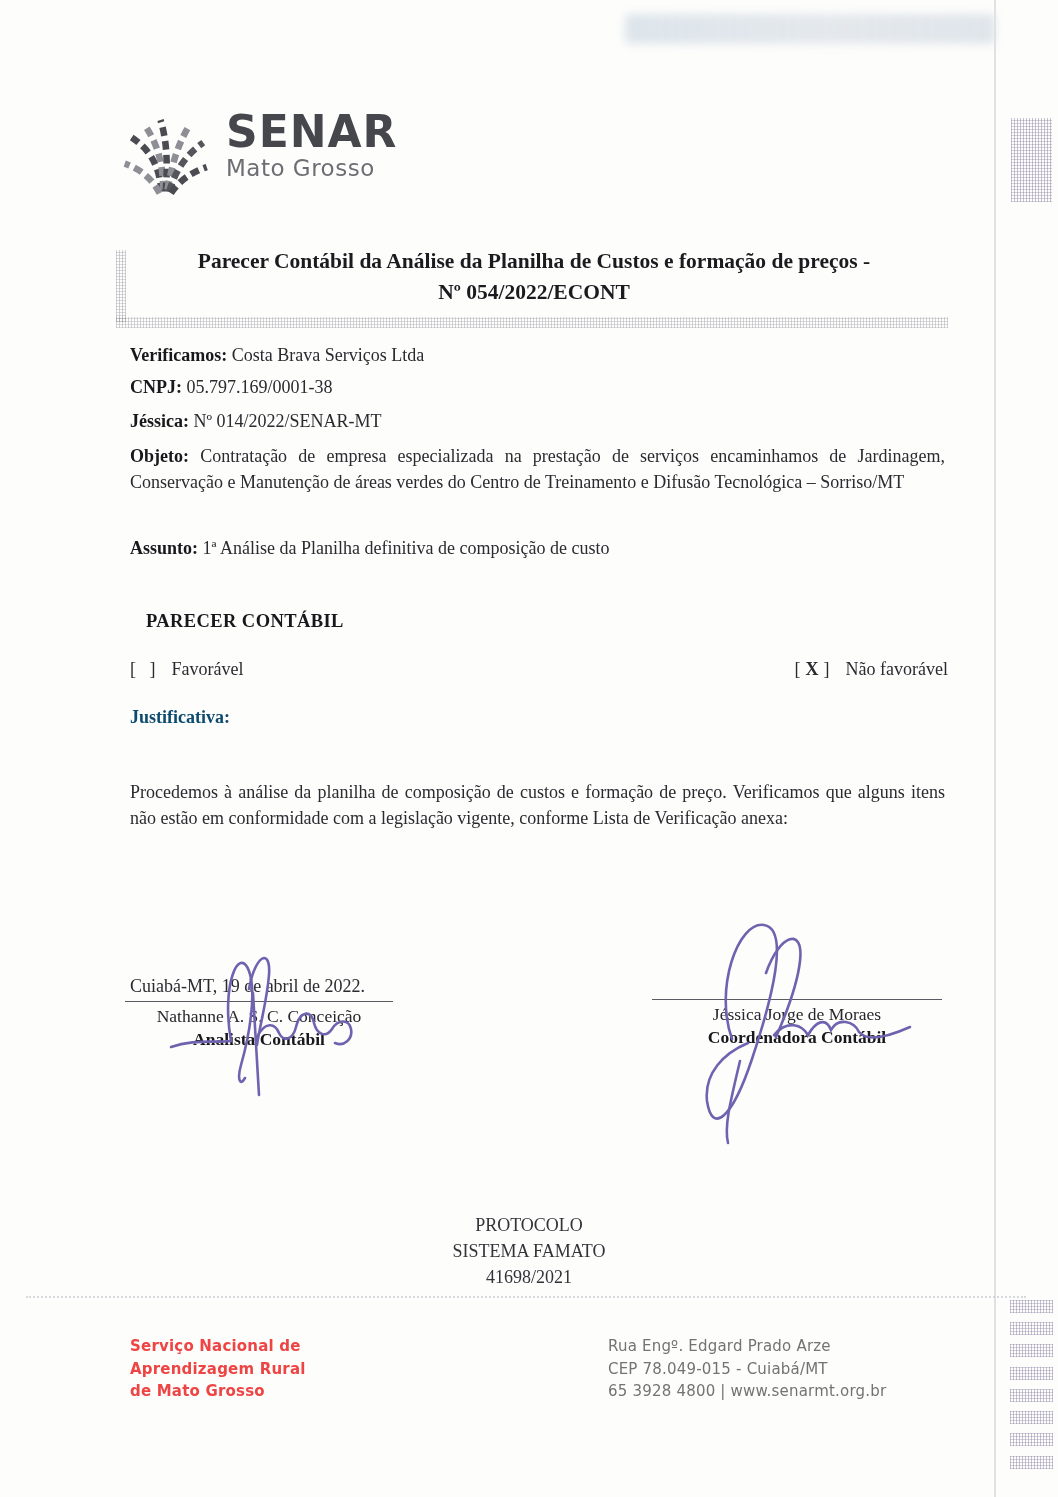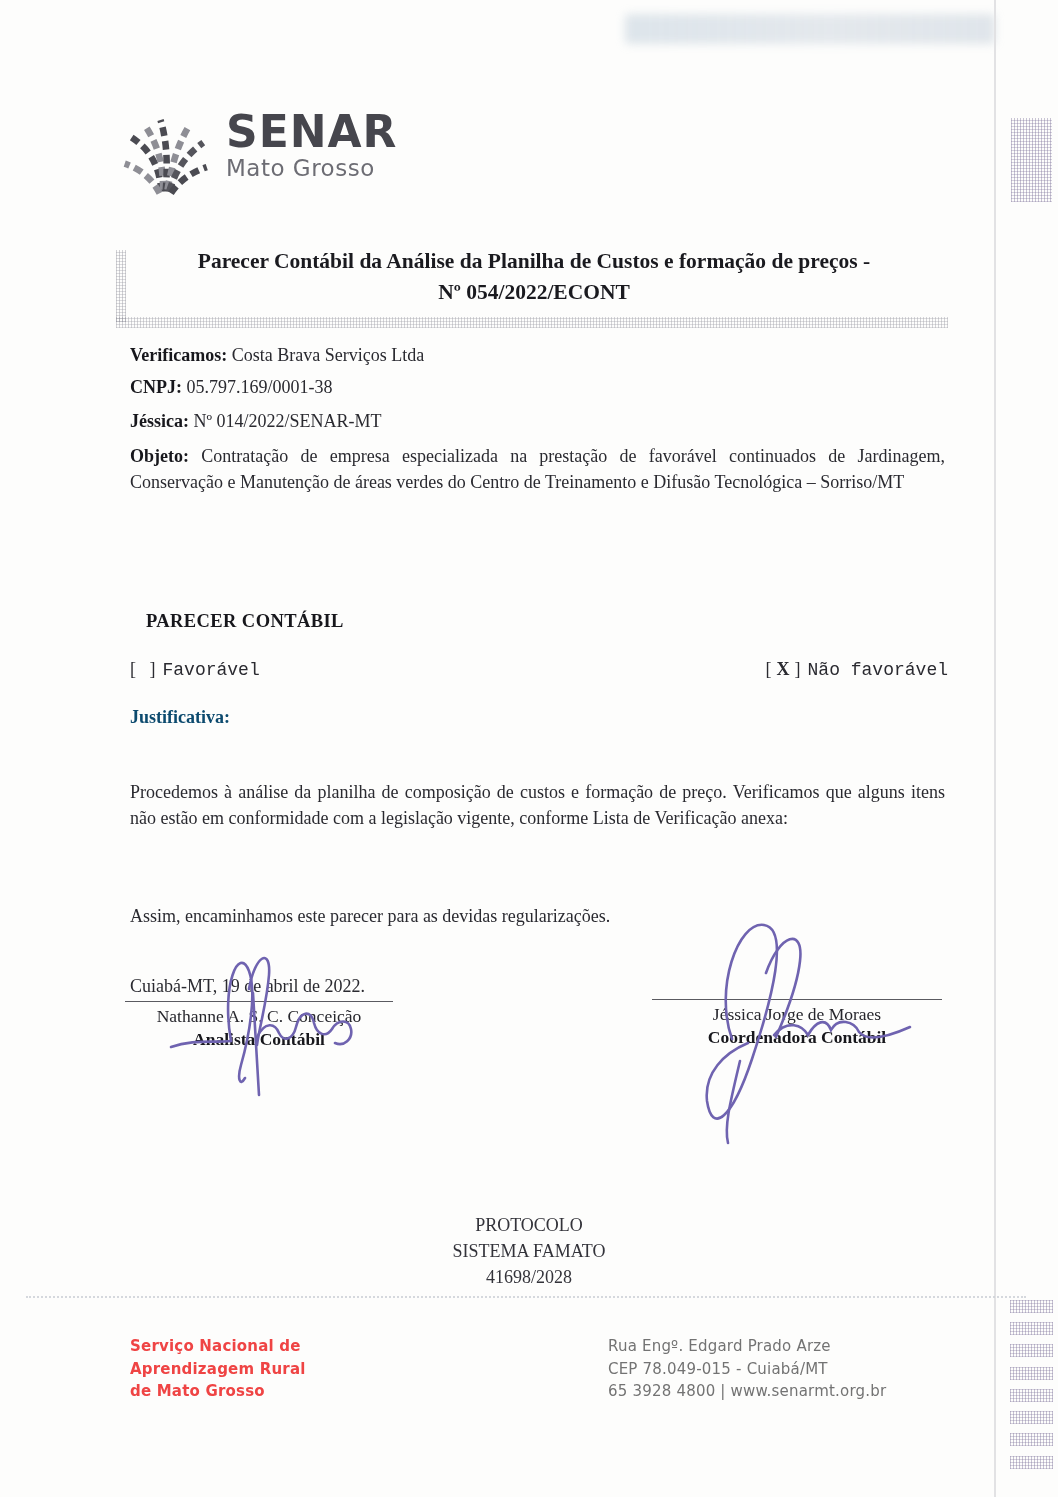--- a/index.html
+++ b/index.html
@@ -36,21 +36,21 @@
   .title-text{ text-align:center; font-weight:bold; font-size:21.5px; color:#1a1a1f; line-height:1.42;}
   .title-underline{margin-top:10px; height:11px; width:101%; margin-left:-6px; opacity:.75;}
   
   .abs{position:absolute;}
   .field{left:130px; width:815px; font-size:18px;}
   .field b, .para b, .opinion-h{color:#17171c;}
   .para{left:130px; width:815px; font-size:18px; text-align:justify; line-height:1.46; margin:0;}
   .opinion-h{left:130px; font-size:18.5px; font-weight:bold; letter-spacing:.4px;margin-left:16px;}
   .cb-row{left:130px; width:818px; display:flex; justify-content:space-between; font-size:18px;}
   .cb .mk{font-weight:bold; margin:0 5px;}
-  .cb .lbl{margin-left:7px;font-family:Liberation Mono, monospace;}
+  .cb .lbl{margin-left:16px;}
   
   .sig{position:absolute; text-align:center;}
   .sig-line{border-top:1.5px solid #5a5a60; width:100%; height:0;}
   .sig-name{font-size:17.5px; margin-top:4px; color:#26262c;}
   .sig-role{font-size:17.5px; font-weight:bold; color:#17171c; margin-top:2px;}
   .sig svg{position:absolute; pointer-events:none;}
   
   .protocol{left:0; top:1212px; width:1058px; text-align:center; font-size:18px; line-height:1.45; color:#33333a;}
   .divider{position:absolute; left:26px; right:32px; top:1296px; border-top:2px dotted #ccd0d6; opacity:.8;}
   .footer{font-family:"DejaVu Sans", sans-serif; font-size:15px; line-height:1.5;}
@@ -110,38 +110,41 @@
   <div class="abs field" style="top:377px">
     <b>CNPJ:</b>
     <span>05.797.169/0001-38</span>
   </div>
   <div class="abs field" style="top:411px">
     <b>Jéssica:</b>
     <span>Nº 014/2022/SENAR-MT</span>
   </div>
   <p class="abs para" style="top:443px">
     <b>Objeto:</b>
-    <span>Contratação de empresa especializada na prestação de favorável continuados de Jardinagem, Conservação e Manutenção de áreas verdes do Centro de Treinamento e Difusão Tecnológica – Sorriso/MT</span>
+    <span>Contratação de empresa especializada na prestação de serviços encaminhamos de Jardinagem, Conservação e Manutenção de áreas verdes do Centro de Treinamento e Difusão Tecnológica – Sorriso/MT</span>
   </p>
+  <div class="abs field" style="top:538px">
+    <b>Assunto:</b>
+    <span>1ª Análise da Planilha definitiva de composição de custo</span>
+  </div>
 
   <div class="abs opinion-h" style="top:611px">PARECER CONTÁBIL</div>
 
   <div class="abs cb-row" style="top:659px">
     <span class="cb">
       <span>[&nbsp;&nbsp;&nbsp;]</span><span class="lbl">Favorável</span>
     </span>
     <span class="cb">
       <span>[</span><span class="mk">X</span><span>]</span><span class="lbl">Não favorável</span>
     </span>
   </div>
 
   <div class="abs field" style="top:707px; font-weight:bold; color:#0c4a6e">Justificativa:</div>
 
   <p class="abs para" style="top:779px">Procedemos à análise da planilha de composição de custos e formação de preço. Verificamos que alguns itens não estão em conformidade com a legislação vigente, conforme Lista de Verificação anexa:</p>
-  <p class="abs para" style="top:903px">Assim, encaminhamos este parecer para as devidas regularizações.</p>
   <div class="abs field" style="top:976px">Cuiabá-MT, 19 de abril de 2022.</div>
 
   <div class="sig" style="left:125px; top:1001px; width:268px;">
     <svg width="230" height="160" viewBox="0 0 230 160" style="left:40px; top:-64px;">
       <g fill="none" stroke-width="2.6" stroke-linecap="round" stroke="#6f63b0">
         <path d="M6,110 C28,102 48,106 66,104"></path>
         <path d="M66,104 C56,48 74,8 84,34 C92,56 84,100 76,128 C72,142 75,150 80,141"></path>
         <path d="M84,52 C90,18 106,10 104,38 C102,64 94,92 92,108"></path>
         <path d="M92,100 C100,84 110,86 114,96 C119,106 128,102 131,90 C135,74 146,72 149,86 C152,98 161,101 167,92 C173,82 184,82 186,92 C188,102 179,110 170,106"></path>
         <path d="M88,56 C90,92 92,128 94,158"></path>
@@ -162,21 +165,21 @@
       </g>
     </svg>
     <div class="sig-line"></div>
     <div class="sig-name">Jéssica Jorge de Moraes</div>
     <div class="sig-role">Coordenadora Contábil</div>
   </div>
 
   <div class="abs protocol">
     <div>PROTOCOLO</div>
     <div>SISTEMA FAMATO</div>
-    <div>41698/2028</div>
+    <div>41698/2021</div>
   </div>
 
   <div class="divider"></div>
   <div class="abs footer footer-org">
     <div>Serviço Nacional de</div>
     <div>Aprendizagem Rural</div>
     <div>de Mato Grosso</div>
   </div>
   <div class="abs footer footer-addr">
     <div>Rua Engº. Edgard Prado Arze</div>

